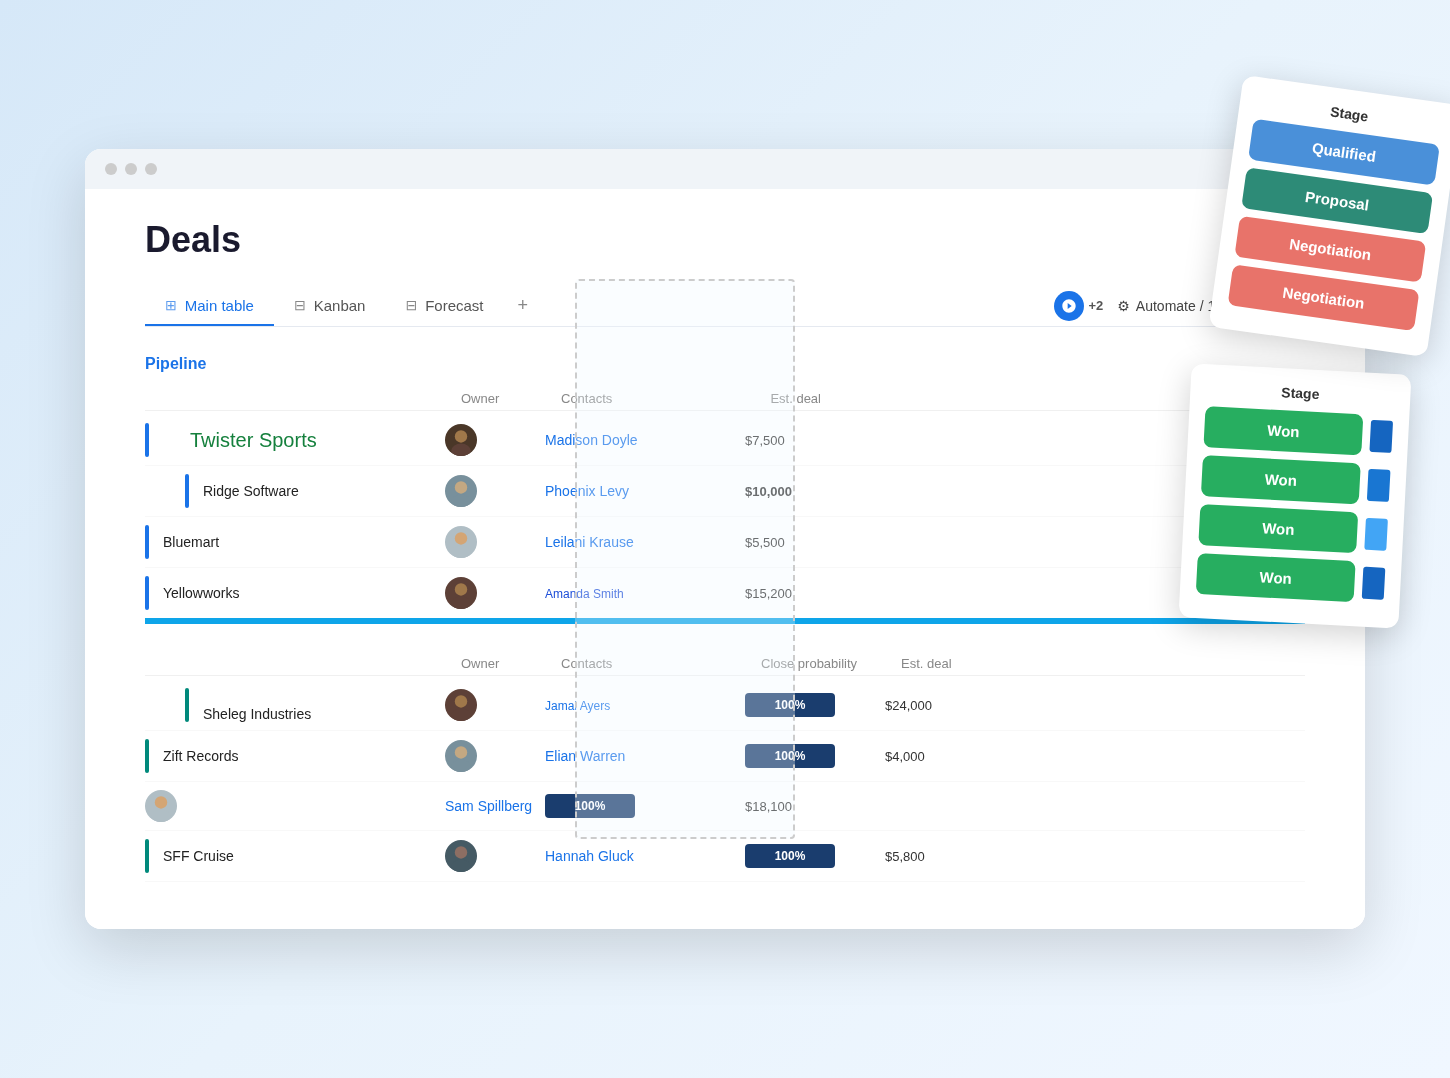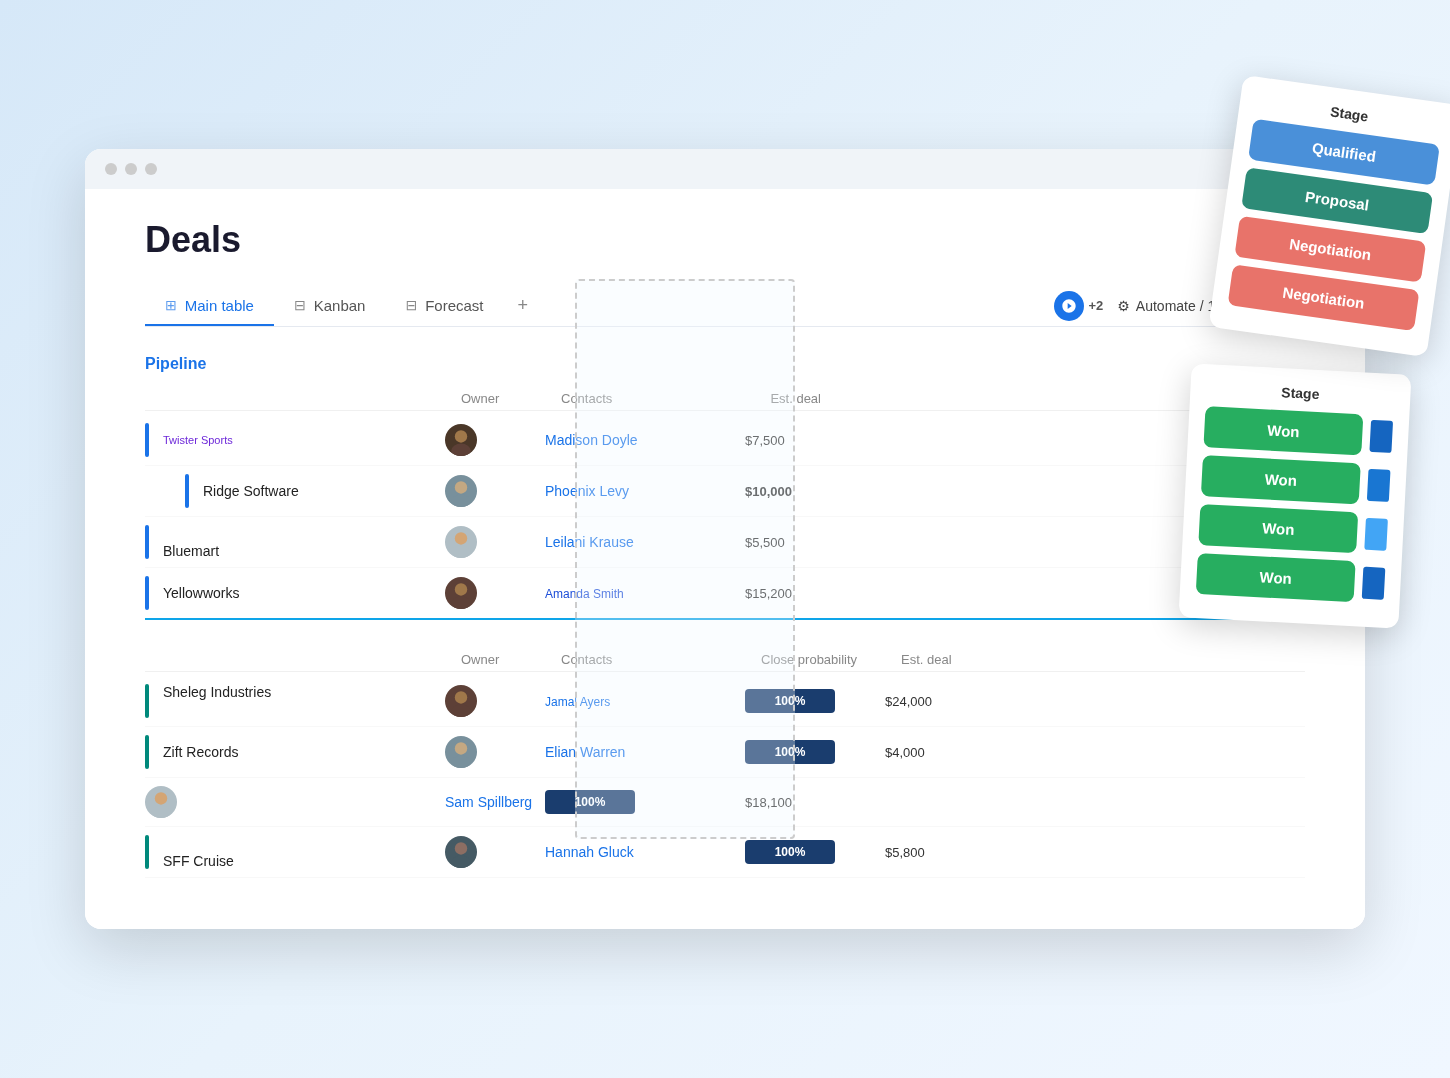--- a/index.html
+++ b/index.html
@@ -289,21 +289,21 @@
       <div style="display:grid;grid-template-columns:300px 100px 200px 60px;padding:4px 0 4px 16px;font-size:13px;color:#888;font-weight:500;border-bottom:1px solid #f0f0f0;margin-bottom:4px;">
         <span></span>
         <span>Owner</span>
         <span>Contacts</span>
         <span style="text-align:right;">Est. deal</span>
       </div>
 
       <div style="display:grid;grid-template-columns:300px 100px 200px 60px;padding:8px 0;align-items:center;border-bottom:1px solid #f8f8f8;">
         <div style="display:flex;align-items:center;gap:0;">
           <div style="width:4px;height:34px;background:#1a73e8;border-radius:2px;margin-right:14px;"></div>
-          <span style="font-size:11px;color:#6d28d9;">Twister Sports</span>
+          <span style="font-size:20px;color:#15803d;margin-left:27px;">Twister Sports</span>
         </div>
         <div>
           <div class="avatar av-dark" style="background:#4a3728;">
             <svg viewBox="0 0 36 36" width="32" height="32">
                 <circle cx="18" cy="14" r="7" fill="#a0784a"></circle>
                 <ellipse cx="18" cy="30" rx="11" ry="8" fill="#5d4037"></ellipse>
               </svg>
           </div>
         </div>
         <div>
@@ -329,41 +329,41 @@
         </div>
         <div>
           <span style="color:#1a73e8;font-size:14px;">Phoenix Levy</span>
         </div>
         <div>
           <span style="font-size:13px;color:#333;font-weight:bold;">$10,000</span>
         </div>
       </div>
 
       <div style="display:grid;grid-template-columns:300px 100px 200px 60px;padding:8px 0;align-items:center;border-bottom:1px solid #f8f8f8;">
-        <div style="display:flex;align-items:flex-end;">
+        <div style="display:flex;align-items:center;">
           <div style="width:4px;height:34px;background:#1a73e8;border-radius:2px;margin-right:14px;"></div>
           <span style="font-size:14px;color:#222;">Bluemart</span>
         </div>
         <div>
           <div class="avatar" style="background:#b0bec5;">
             <svg viewBox="0 0 36 36" width="32" height="32">
                 <circle cx="18" cy="14" r="7" fill="#d4a574"></circle>
                 <ellipse cx="18" cy="30" rx="11" ry="8" fill="#b0bec5"></ellipse>
               </svg>
           </div>
         </div>
         <div>
           <span style="color:#1a73e8;font-size:14px;">Leilani Krause</span>
         </div>
         <div>
           <span style="font-size:13px;color:#333;">$5,500</span>
         </div>
       </div>
 
-      <div style="display:grid;grid-template-columns:300px 100px 200px 60px;padding:8px 0;align-items:center;border-bottom:2px solid #0ea5e9;">
+      <div style="display:grid;grid-template-columns:300px 100px 200px 60px;padding:8px 0;align-items:center;border-bottom:6px solid #0ea5e9;">
         <div style="display:flex;align-items:center;">
           <div style="width:4px;height:34px;background:#1a73e8;border-radius:2px;margin-right:14px;"></div>
           <span style="font-size:14px;color:#222;">Yellowworks</span>
         </div>
         <div>
           <div class="avatar av-dark" style="background:#5d4037;">
             <svg viewBox="0 0 36 36" width="32" height="32">
                 <circle cx="18" cy="14" r="7" fill="#a0784a"></circle>
                 <ellipse cx="18" cy="30" rx="11" ry="8" fill="#5d4037"></ellipse>
               </svg>
@@ -384,21 +384,21 @@
 
       <div style="display:grid;grid-template-columns:300px 100px 200px 140px 60px;padding:4px 0 4px 16px;font-size:13px;color:#888;font-weight:500;border-bottom:1px solid #f0f0f0;margin-bottom:4px;">
         <span></span>
         <span>Owner</span>
         <span>Contacts</span>
         <span>Close probability</span>
         <span>Est. deal</span>
       </div>
 
       <div style="display:grid;grid-template-columns:300px 100px 200px 140px 60px;padding:8px 0;align-items:center;border-bottom:1px solid #f8f8f8;">
-        <div style="display:flex;align-items:flex-start;">
+        <div style="display:flex;align-items:flex-end;margin-left:40px;">
           <div style="width:4px;height:34px;background:#00897b;border-radius:2px;margin-right:14px;"></div>
           <span style="font-size:14px;color:#222;">Sheleg Industries</span>
         </div>
         <div>
           <div class="avatar" style="background:#5d4037;">
             <svg viewBox="0 0 36 36" width="32" height="32">
                 <circle cx="18" cy="14" r="7" fill="#a0784a"></circle>
                 <ellipse cx="18" cy="30" rx="11" ry="8" fill="#5d4037"></ellipse>
               </svg>
           </div>
@@ -452,21 +452,21 @@
         </div>
         <div>
           <div style="background:#1a3d6e;border-radius:4px;color:white;font-size:12px;font-weight:600;padding:5px 10px;text-align:center;width:90px;">100%</div>
         </div>
         <div>
           <span style="font-size:13px;color:#333;">$18,100</span>
         </div>
       </div>
 
       <div style="display:grid;grid-template-columns:300px 100px 200px 140px 60px;padding:8px 0;align-items:center;border-bottom:1px solid #f8f8f8;">
-        <div style="display:flex;align-items:flex-end;">
+        <div style="display:flex;align-items:center;">
           <div style="width:4px;height:34px;background:#00897b;border-radius:2px;margin-right:14px;"></div>
           <span style="font-size:14px;color:#222;">SFF Cruise</span>
         </div>
         <div>
           <div class="avatar" style="background:#455a64;">
             <svg viewBox="0 0 36 36" width="32" height="32">
                 <circle cx="18" cy="14" r="7" fill="#8d6e63"></circle>
                 <ellipse cx="18" cy="30" rx="11" ry="8" fill="#455a64"></ellipse>
               </svg>
           </div>

